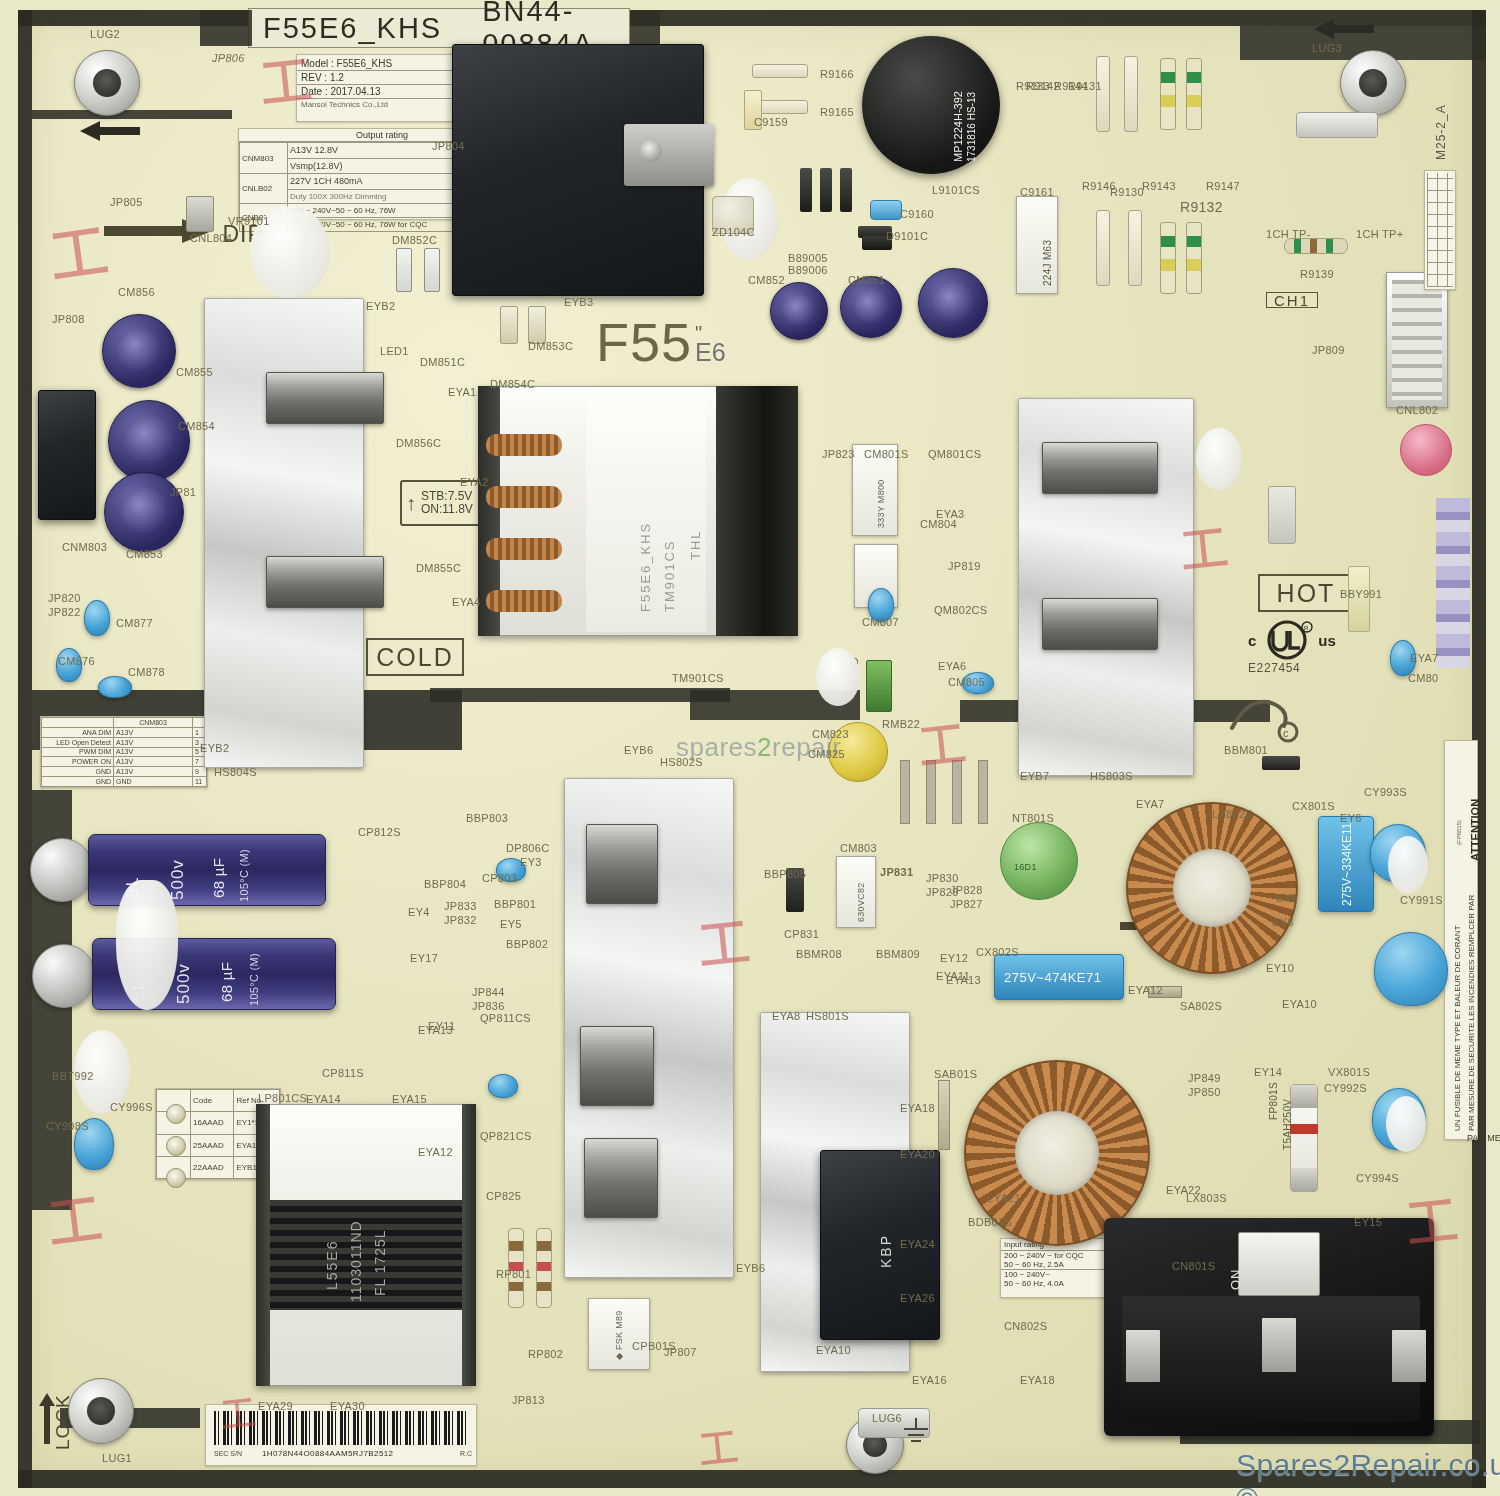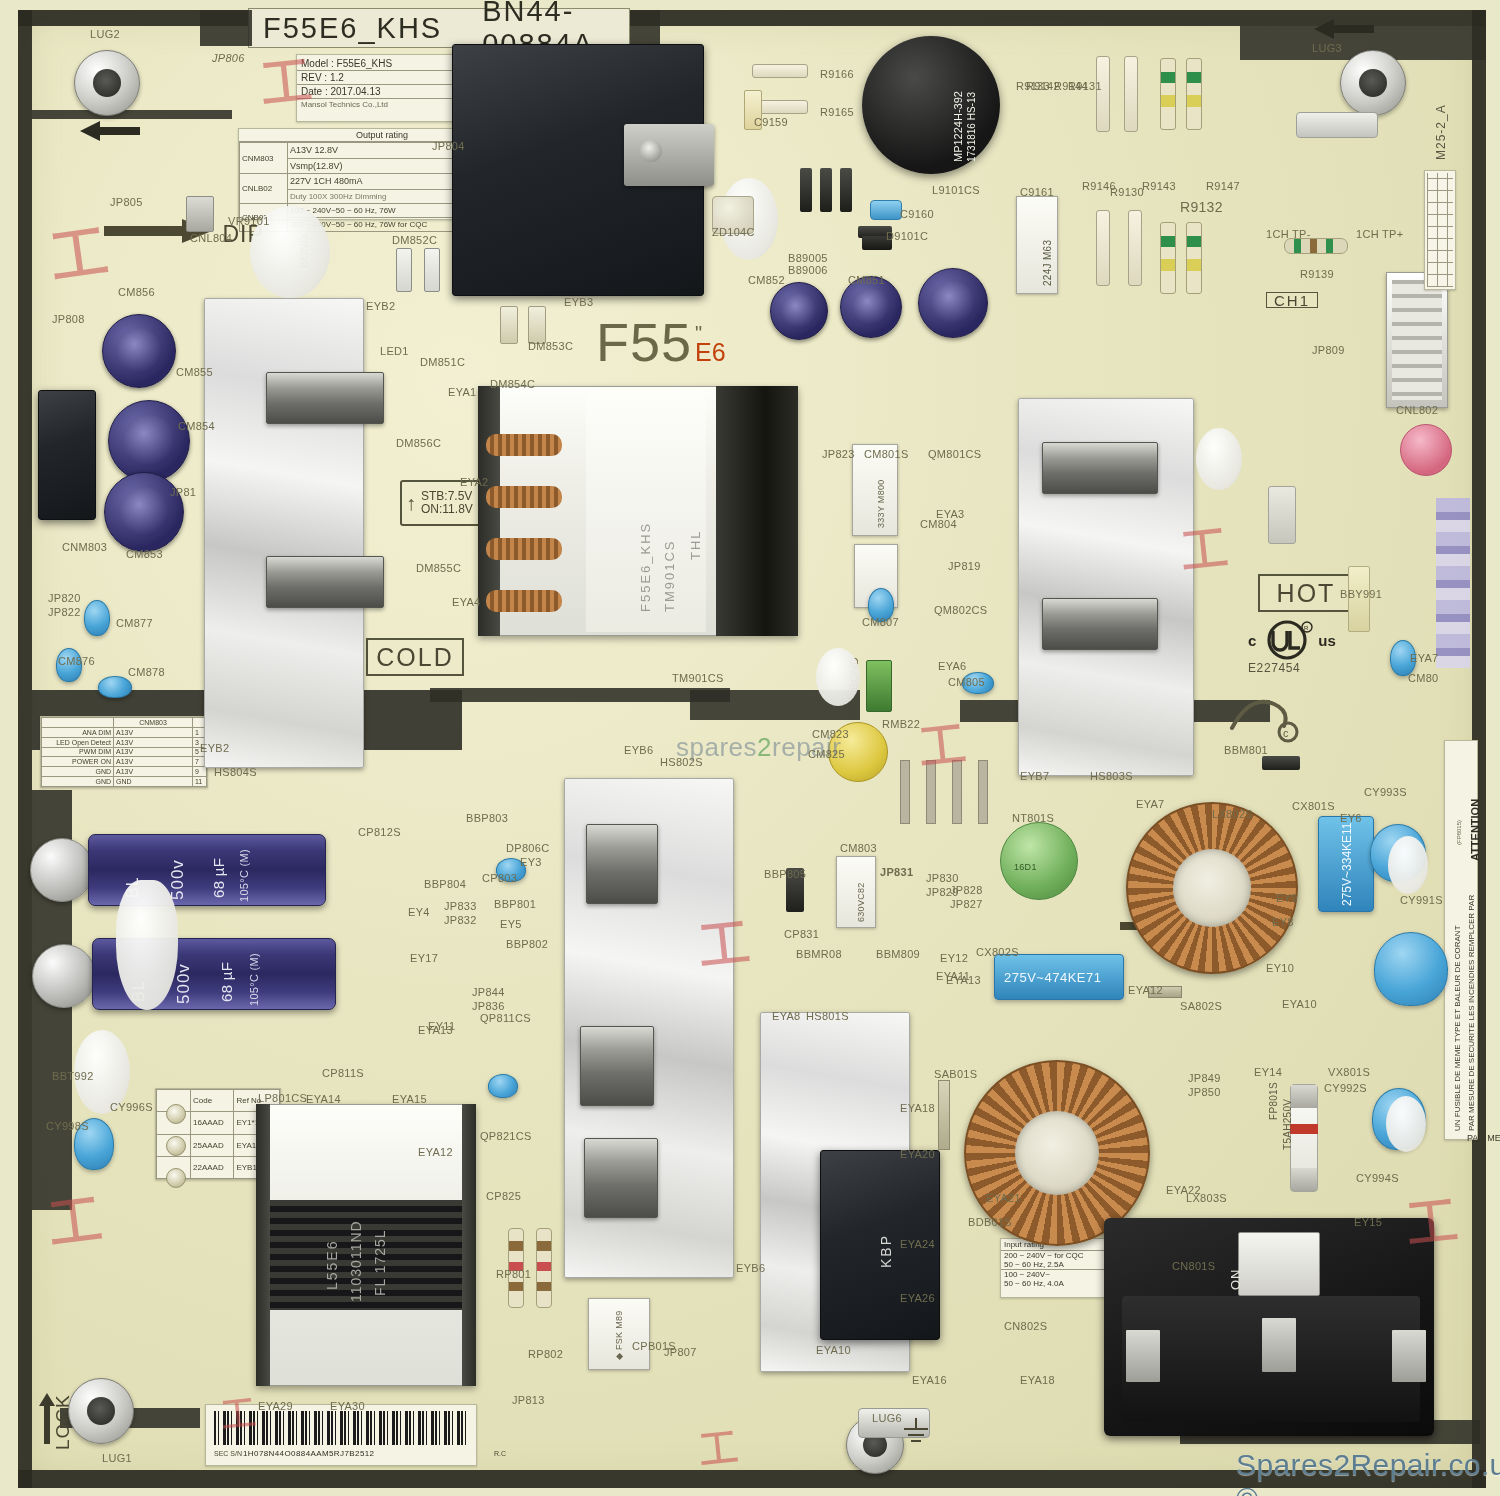--- a/index.html
+++ b/index.html
@@ -427,35 +427,35 @@
     </div>
     <span style="position:absolute;left:8px;top:390px;transform:rotate(-90deg);transform-origin:left top;font-size:8px;color:#3a382a;white-space:nowrap">UN  FUSIBLE  DE  MEME  TYPE  ET  BALEUR  DE  CORANT</span>
     <span style="position:absolute;left:22px;top:390px;transform:rotate(-90deg);transform-origin:left top;font-size:8px;color:#3a382a;white-space:nowrap">PAR  MESURE  DE  SECURITE  LES  INCENDIES  REMPLCER  PAR</span>
     <span style="position:absolute;left:24px;top:120px;transform:rotate(-90deg);transform-origin:left top;font-size:11px;font-weight:bold;color:#2e2d22;white-space:nowrap">ATTENTION</span>
     <span style="position:absolute;left:11px;top:104px;transform:rotate(-90deg);transform-origin:left top;font-size:6px;color:#6b6953;white-space:nowrap">(FP8015)</span>
   </div>
 
   <div class="paper" style="left:205px;top:1404px;width:272px;height:62px;">
     <div style="position:absolute;left:8px;top:6px;width:256px;height:34px;background:
       repeating-linear-gradient(90deg,#1b1b1b 0 2px,#f4f3e4 2px 4px,#1b1b1b 4px 5px,#f4f3e4 5px 9px,#1b1b1b 9px 12px,#f4f3e4 12px 13px);"></div>
-    <div style="position:absolute;left:8px;top:44px;display:flex;gap:1px;align-items:baseline;width:292px">
+    <div style="position:absolute;left:8px;top:44px;display:flex;gap:20px;align-items:baseline;width:258px">
       <span style="font-size:7px;color:#4a4833">SEC S/N</span>
       <span style="font-size:8px;color:#2e2d22;letter-spacing:.4px">1H078N44O0884AAM5RJ7B2512</span>
       <span style="font-size:7px;color:#4a4833;margin-left:auto">R.C</span>
     </div>
   </div>
 
   <div class="boxlbl" style="left:366px;top:638px;width:98px;height:38px;font-size:25px;">COLD</div>
   <div class="boxlbl" style="left:1258px;top:574px;width:96px;height:38px;font-size:25px;">HOT</div>
 
   <div style="position:absolute;left:596px;top:318px;display:flex;align-items:flex-end;">
     <span style="font-size:54px;color:#6b6849;letter-spacing:1px;line-height:.9">F55</span>
     <div style="display:flex;flex-direction:column;align-items:flex-start;margin-left:3px;margin-bottom:2px">
       <span style="font-size:20px;color:#6b6849;line-height:.7">"</span>
-      <span style="font-size:25px;color:#c2410c;line-height:1">E6</span>
+      <span style="font-size:25px;color:#737373;line-height:1">E6</span>
     </div>
   </div>
 
   <div class="boxlbl" style="left:400px;top:480px;width:98px;height:46px;flex-direction:row;gap:3px;padding-left:4px;justify-content:flex-start;border-radius:3px;">
     <span style="font-size:20px;color:#55543c">↑</span>
     <div style="display:flex;flex-direction:column;line-height:1.05">
       <span style="font-size:12px;letter-spacing:0">STB:7.5V</span>
       <span style="font-size:12px;letter-spacing:0">ON:11.8V</span>
     </div>
   </div>

